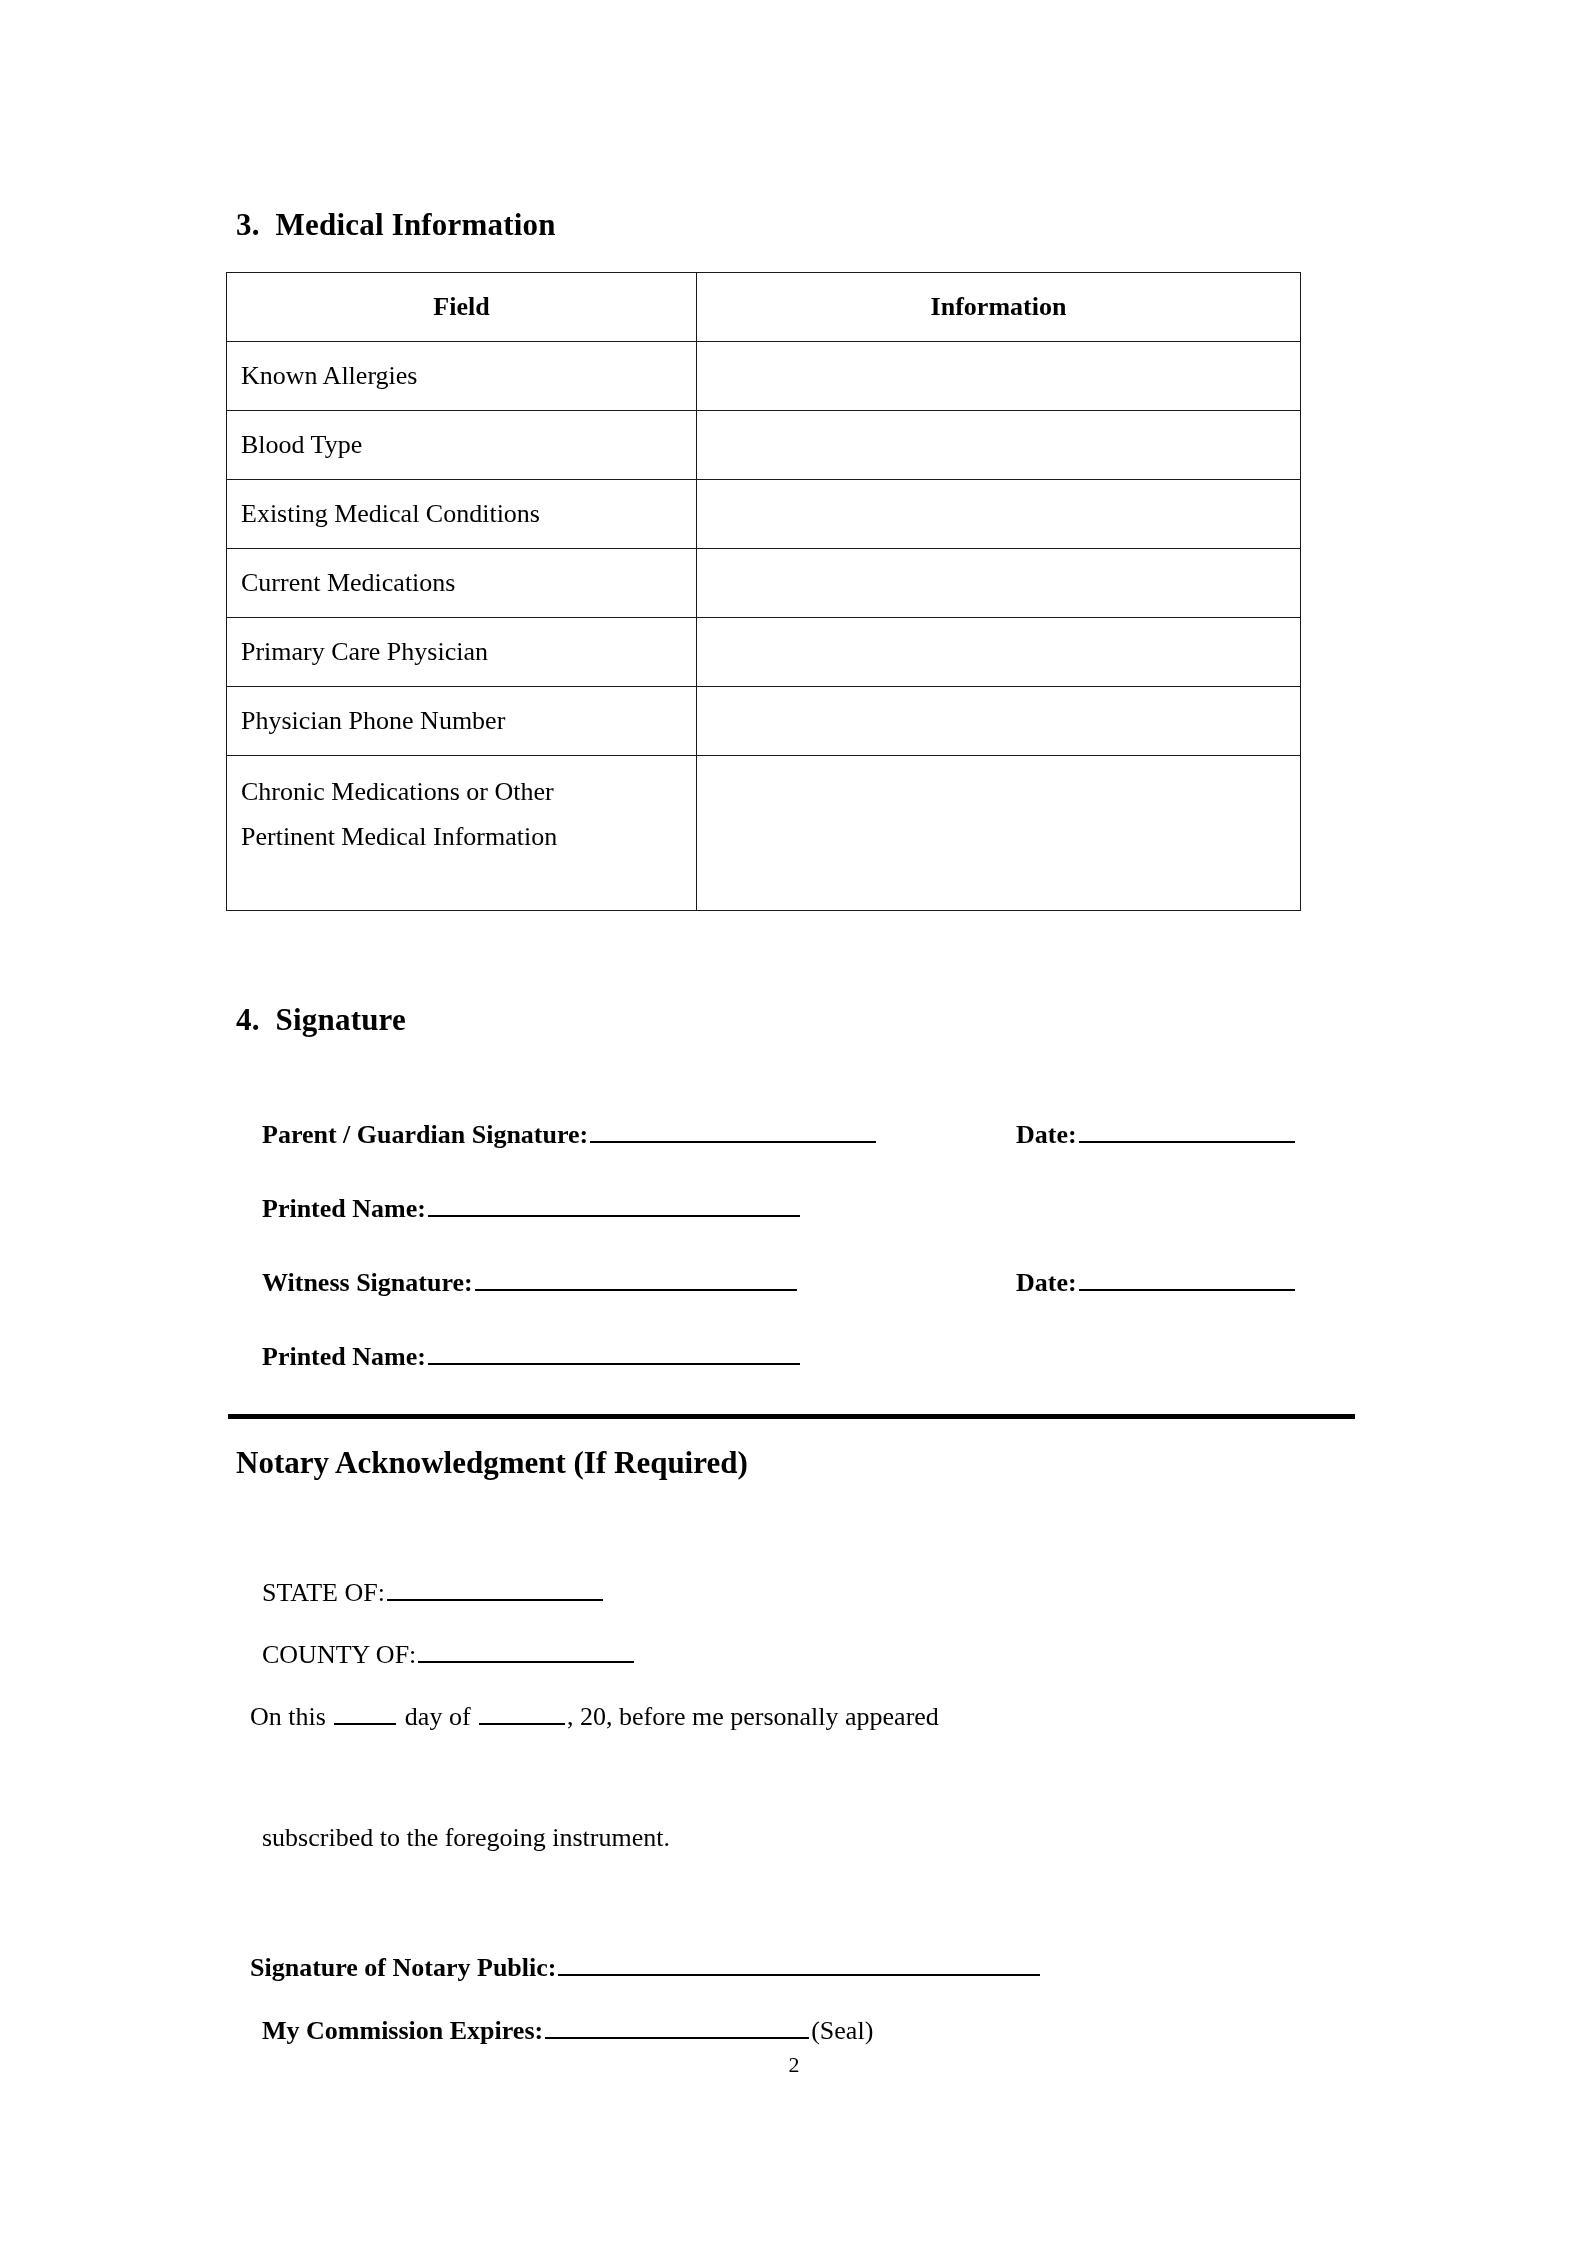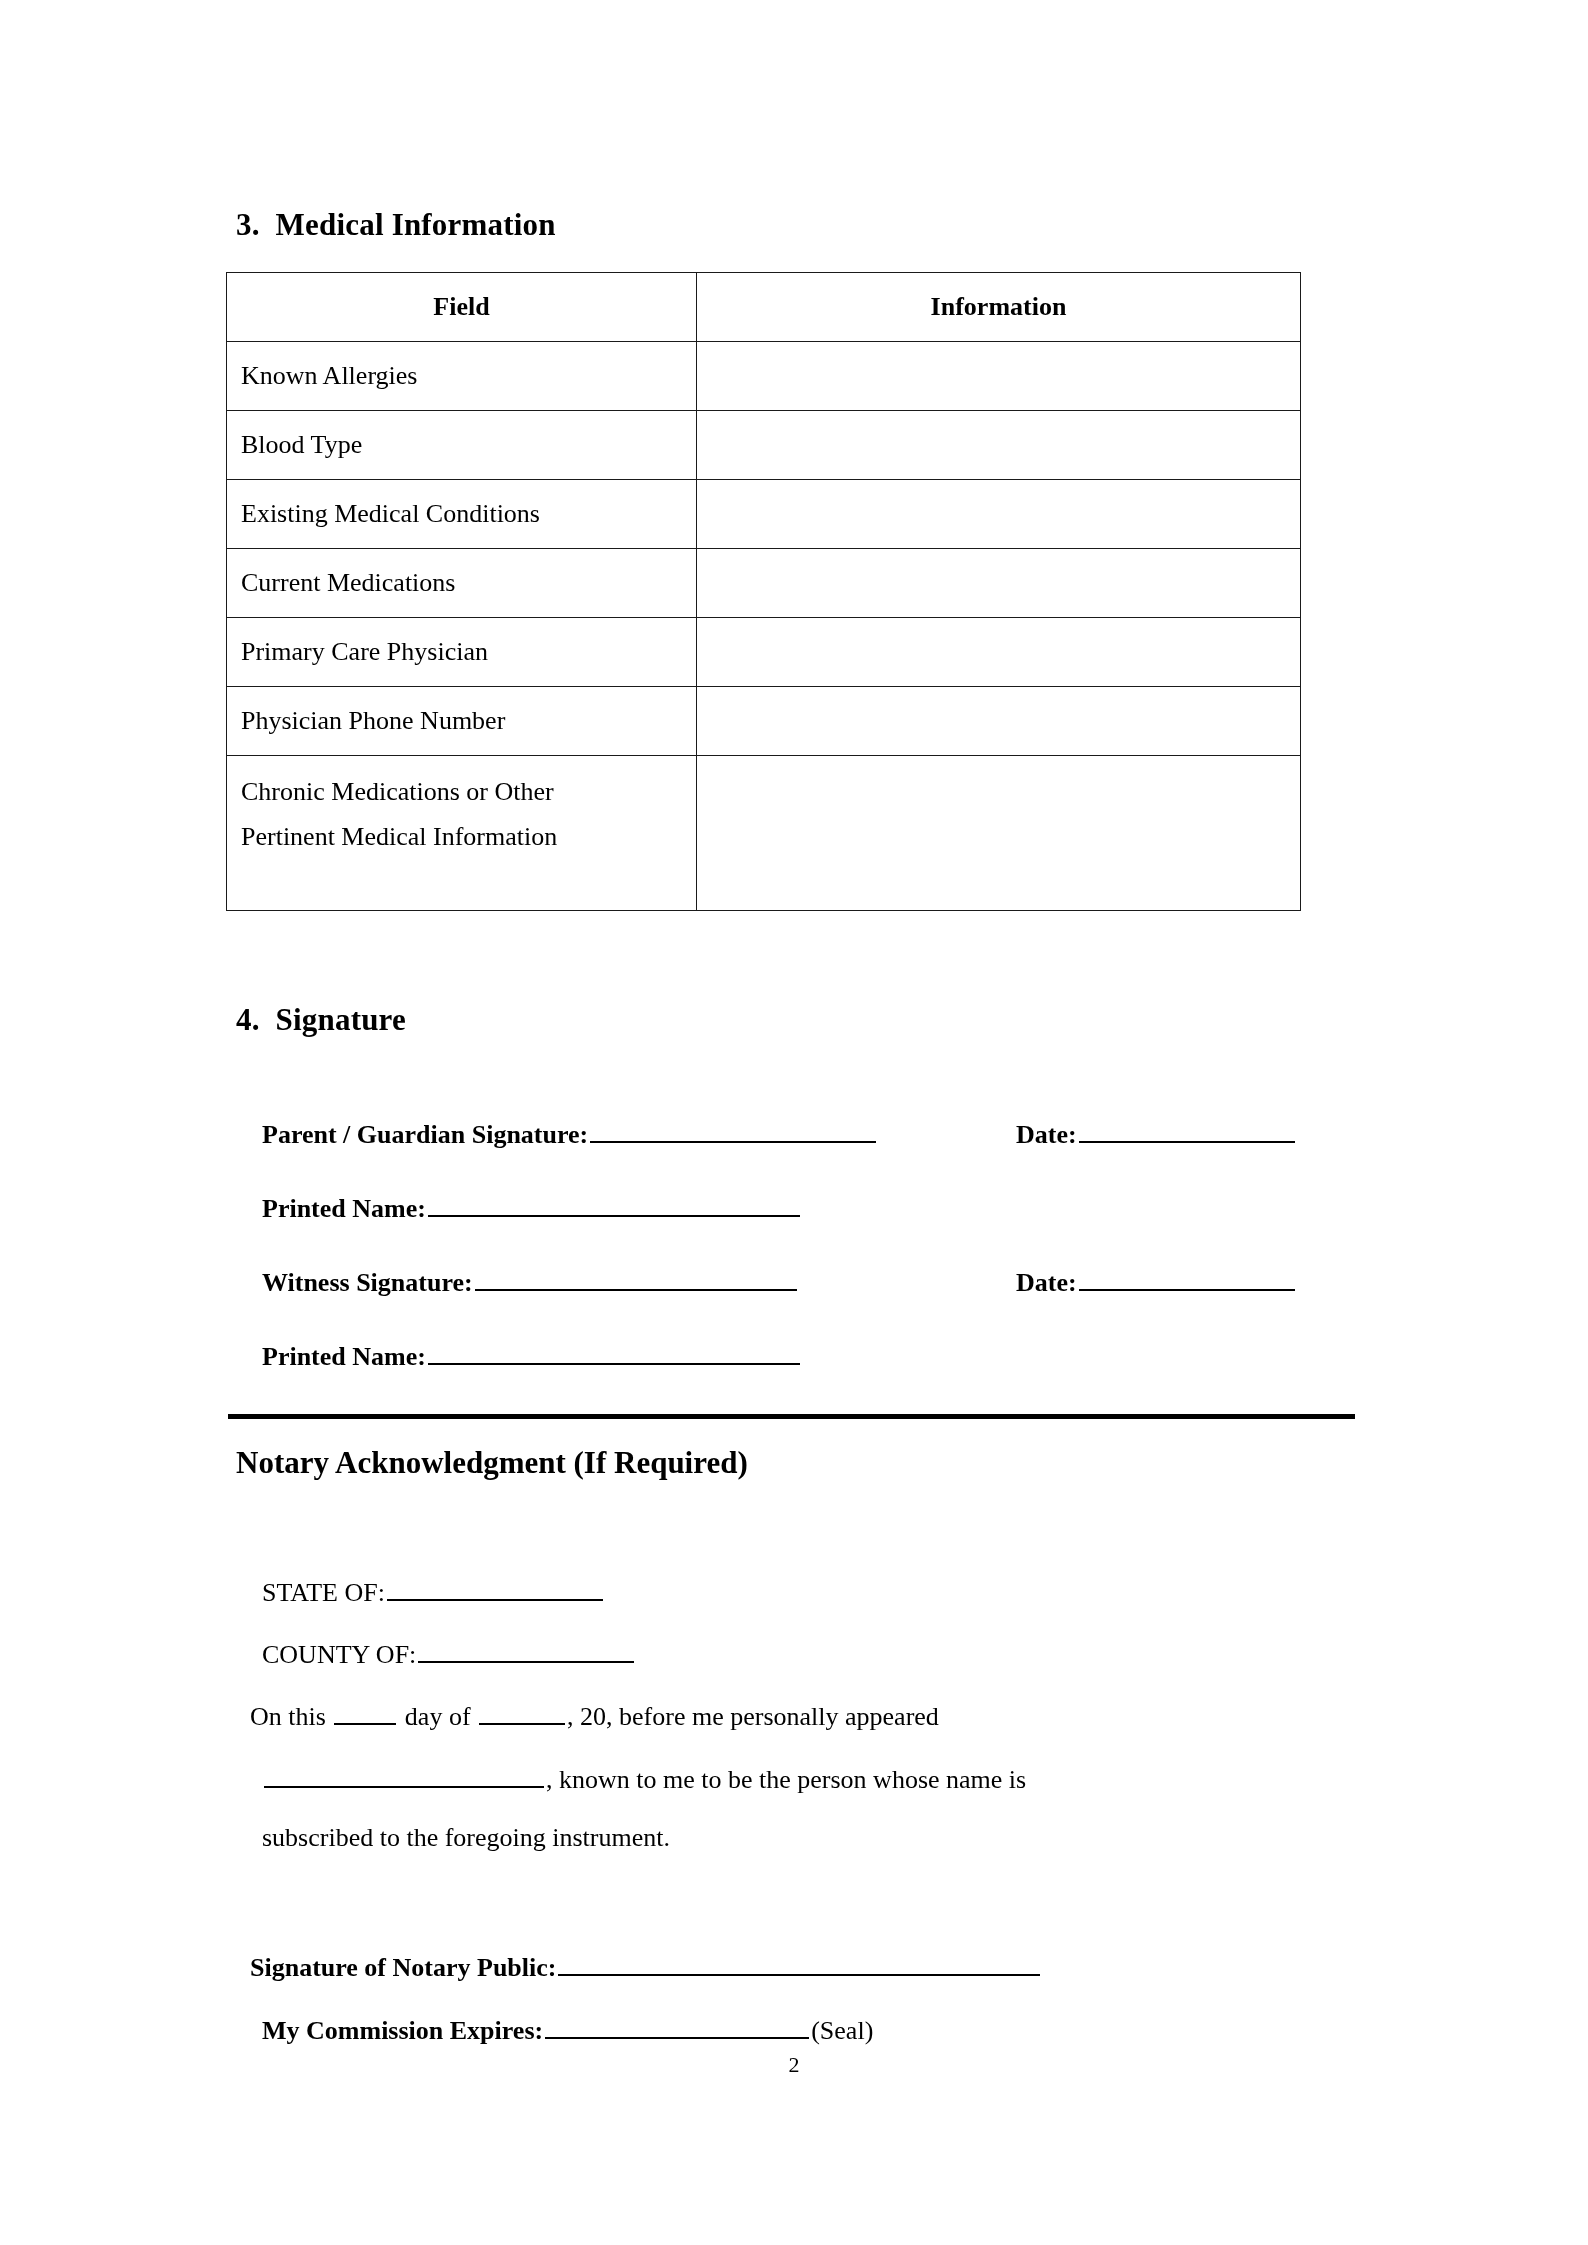--- a/index.html
+++ b/index.html
@@ -266,23 +266,20 @@
   </div>
 
   <div class="notary-line" id="notary-county">
     <span>COUNTY OF:</span><span class="blank-thin b"></span>
   </div>
 
   <div class="notary-line" id="notary-p1">
     <span>On this </span><span class="blank-thin bs"></span><span> day of </span><span class="blank-thin bm"></span><span>, 20, before me personally appeared</span>
   </div>
 
-  <div class="notary-line" id="notary-p2">
-    <span class="blank-thin bl"></span><span>, known to me to be the person whose name is</span>
-  </div>
 
   <div class="notary-line" id="notary-p3">
     <span>subscribed to the foregoing instrument.</span>
   </div>
 
   <div class="notary-line" id="notary-sig">
     <span class="sig-label">Signature of Notary Public:</span><span class="blank b"></span>
   </div>
 
   <div class="notary-line" id="notary-exp">

